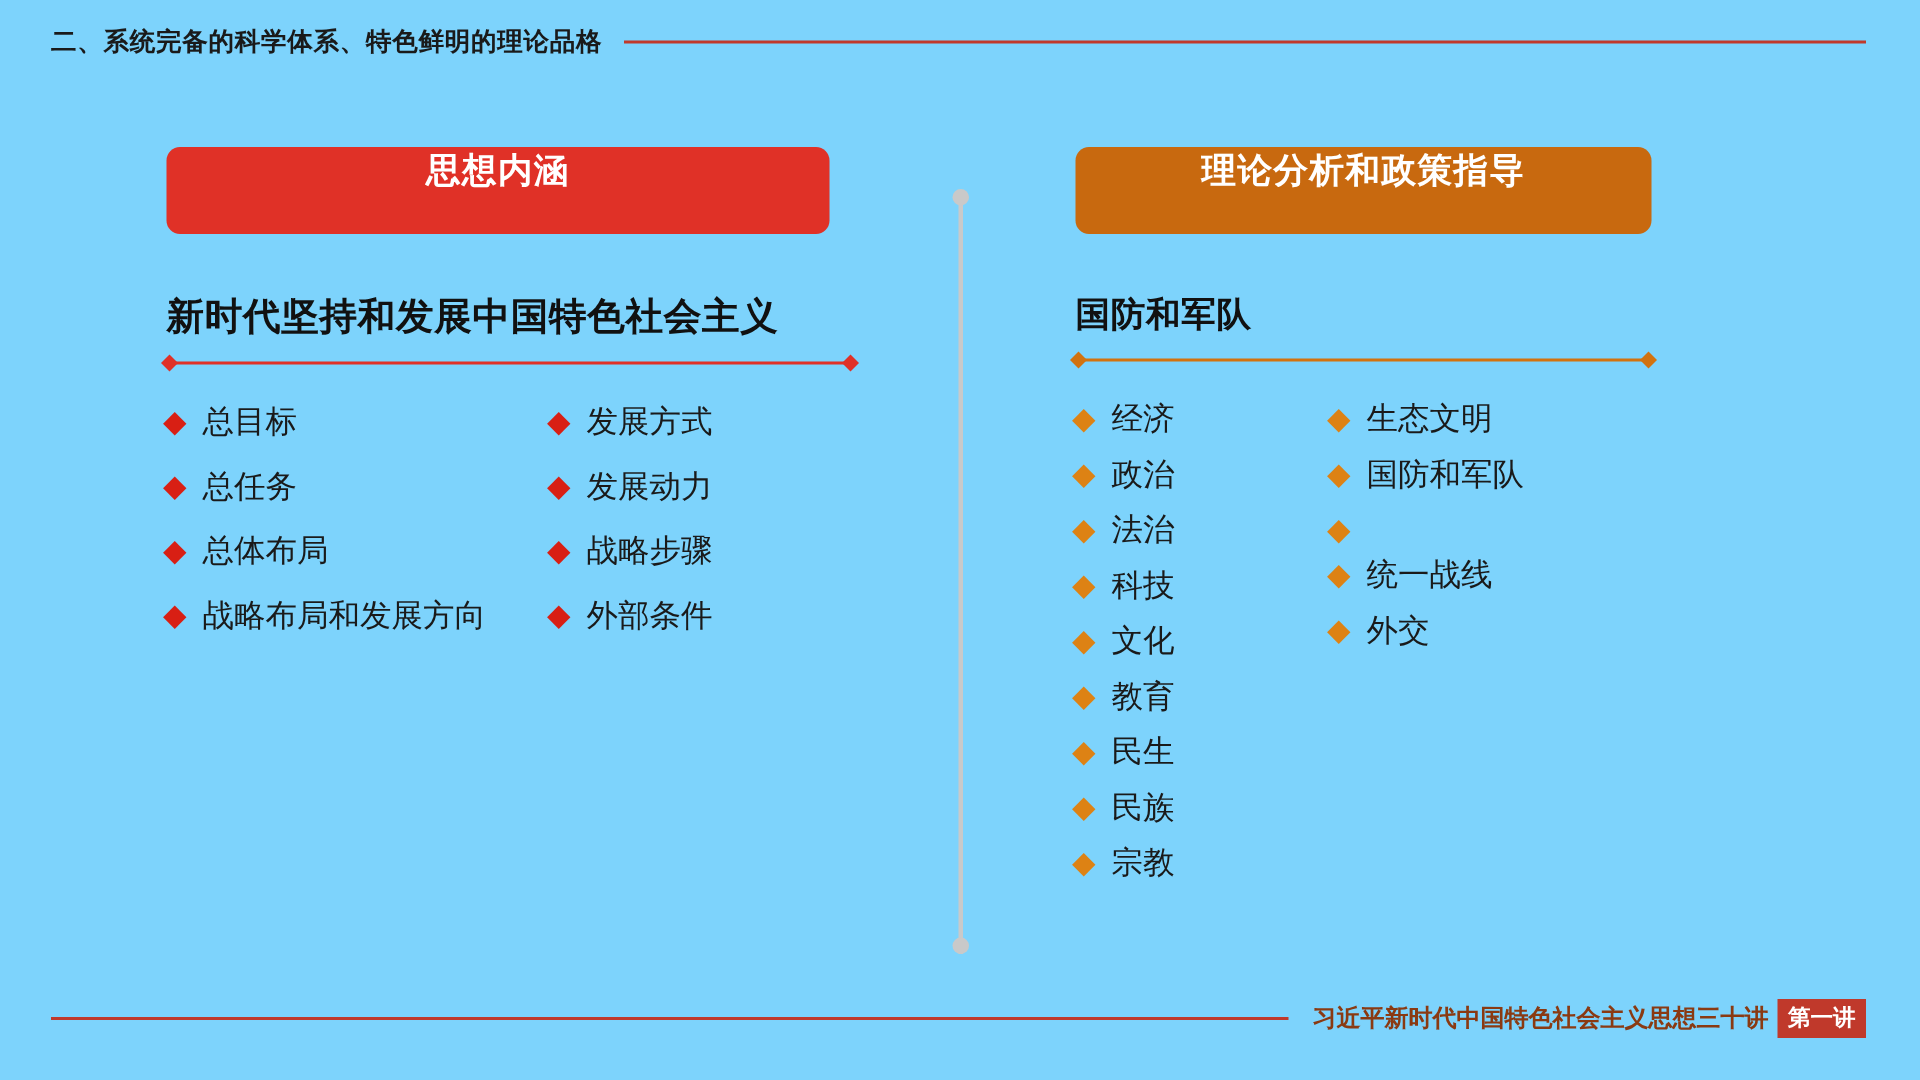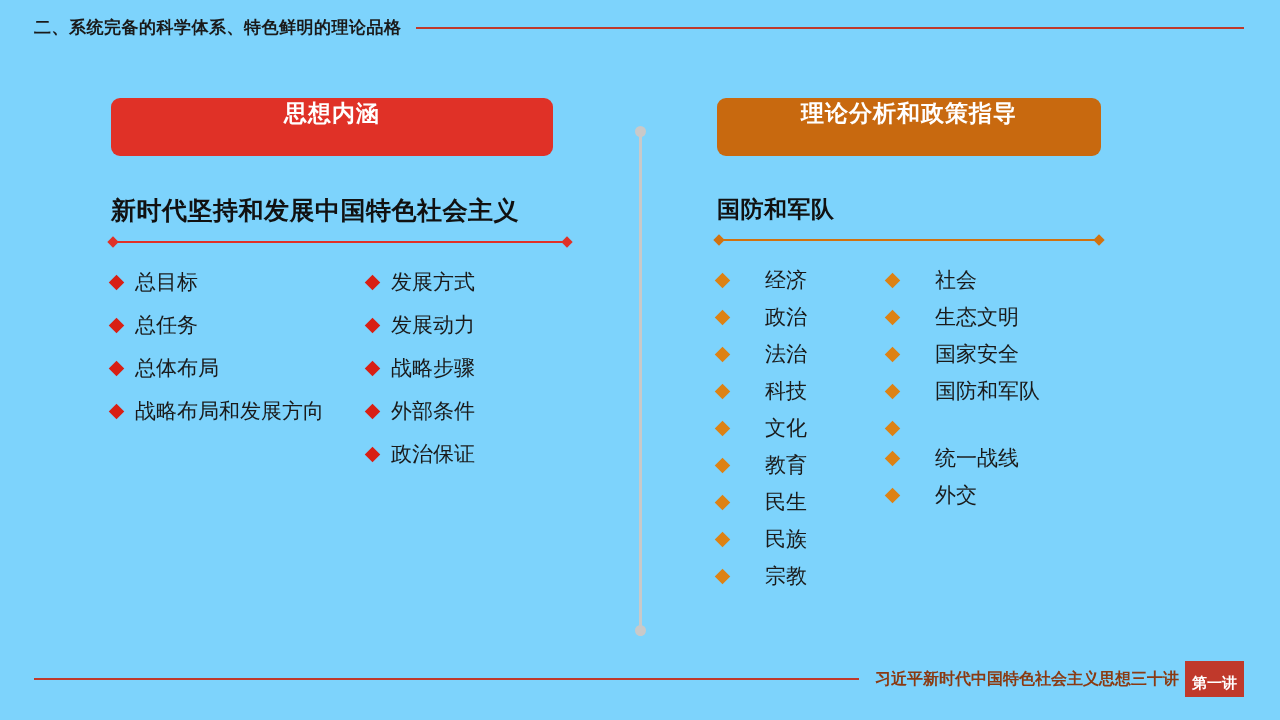--- a/index.html
+++ b/index.html
@@ -130,21 +130,21 @@
     color: #1a1a1a;
     line-height: 26px;
     white-space: nowrap;
   }
 
   
   .left-c1 { width: 256px; }
   .left-c2 { width: 200px; }
   .right-c1 { width: 170px; }
   .right-c2 { width: 300px; }
-  .right-list .item { margin-bottom: 11px; gap: 24px; }
+  .right-list .item { margin-bottom: 11px; }
 
   
   .vsep {
     position: absolute;
     left: 639px;
     top: 131px;
     width: 3px;
     height: 505px;
     background: #c9c9c9;
   }
@@ -180,21 +180,21 @@
     font-weight: bold;
     color: #8a3a12;
     white-space: nowrap;
     margin-right: 6px;
   }
   .footer-badge {
     background: #c0392b;
     color: #ffffff;
     font-size: 15px;
     font-weight: bold;
-    padding: 13px 7px 4px 7px;
+    padding: 3px 7px 4px 7px;
     white-space: nowrap;
     text-align: right;
   }
 </style>
 </head>
 <body>
 
 <div class="slide">
 
   <div class="header">
@@ -243,24 +243,20 @@
           <span class="item-label">发展动力</span>
         </div>
         <div class="item">
           <span class="bullet bullet-red"></span>
           <span class="item-label">战略步骤</span>
         </div>
         <div class="item">
           <span class="bullet bullet-red"></span>
           <span class="item-label">外部条件</span>
         </div>
-        <div class="item">
-          <span class="bullet bullet-red"></span>
-          <span class="item-label">政治保证</span>
-        </div>
       </div>
     </div>
   </div>
 
   <div class="vsep"></div>
   <div class="vsep-cap vsep-top"></div>
   <div class="vsep-cap vsep-bottom"></div>
 
   <div class="col col-right">
     <div class="banner banner-right">
@@ -309,29 +305,21 @@
         </div>
         <div class="item">
           <span class="bullet bullet-orange"></span>
           <span class="item-label">宗教</span>
         </div>
       </div>
 
       <div class="list-col right-c2">
         <div class="item">
           <span class="bullet bullet-orange"></span>
-          <span class="item-label">社会</span>
-        </div>
-        <div class="item">
-          <span class="bullet bullet-orange"></span>
           <span class="item-label">生态文明</span>
-        </div>
-        <div class="item">
-          <span class="bullet bullet-orange"></span>
-          <span class="item-label">国家安全</span>
         </div>
         <div class="item">
           <span class="bullet bullet-orange"></span>
           <span class="item-label">国防和军队</span>
         </div>
         <div class="item">
           <span class="bullet bullet-orange"></span>
         </div>
         <div class="item">
           <span class="bullet bullet-orange"></span>

